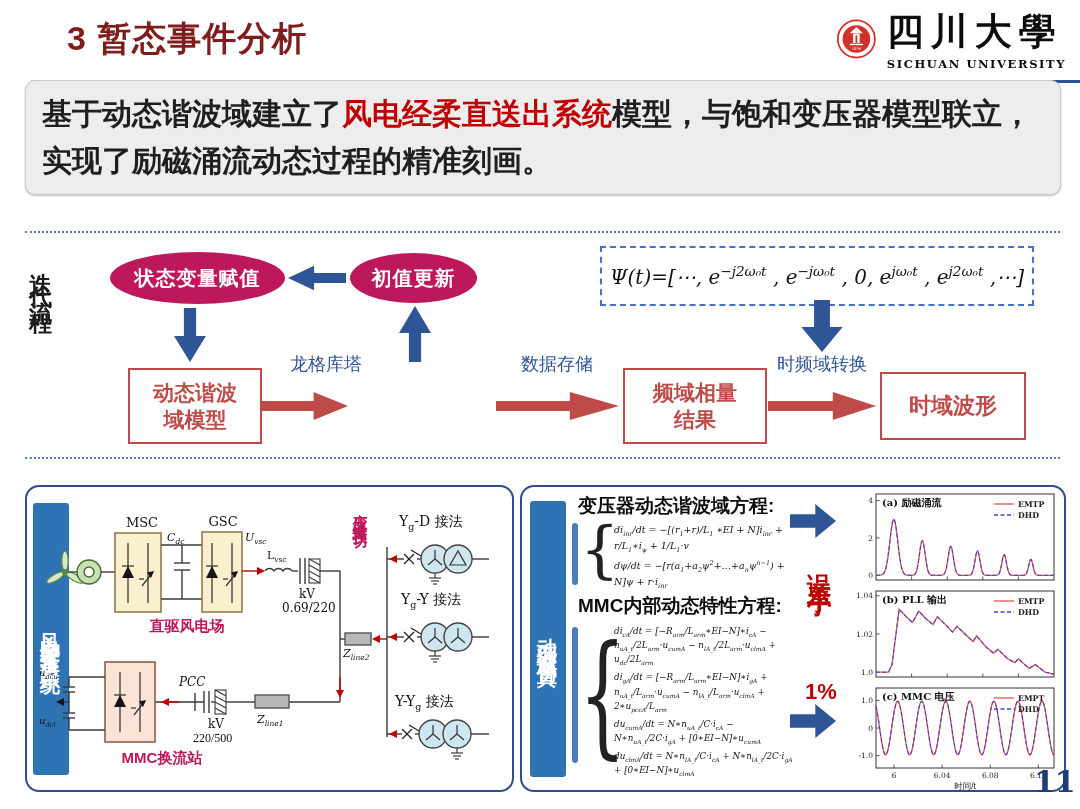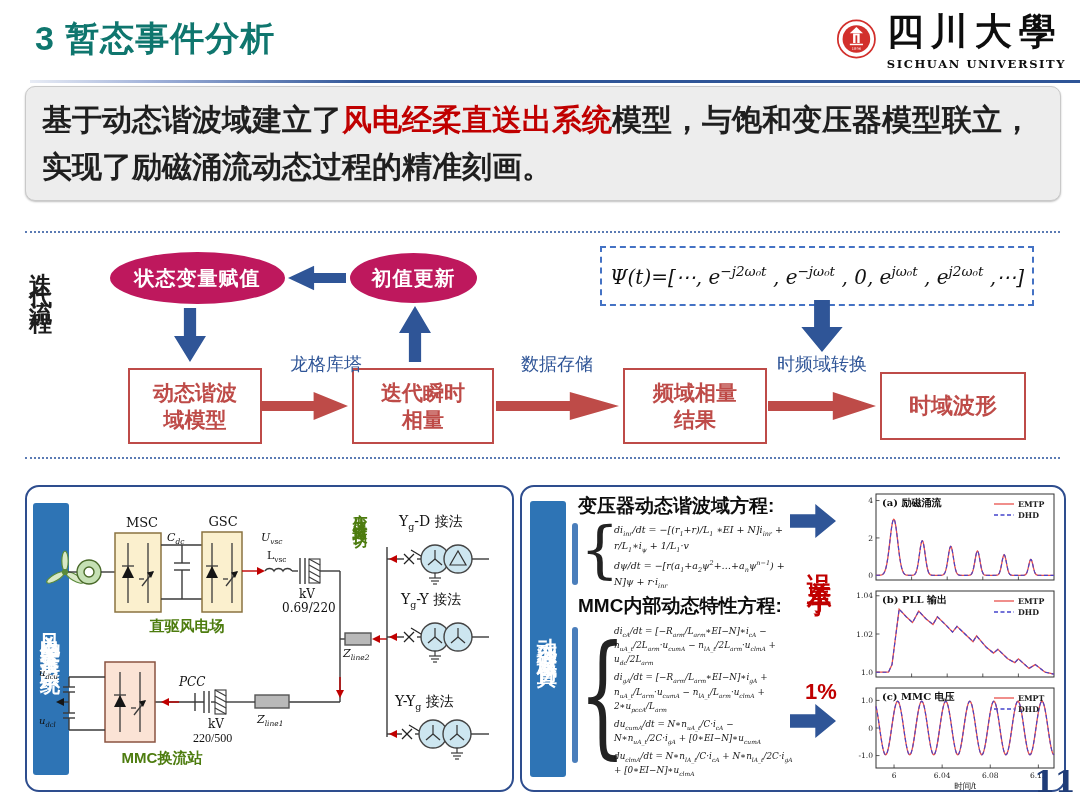--- a/index.html
+++ b/index.html
@@ -1,21 +1,21 @@
 <!DOCTYPE html>
 <html><head>
 <meta charset="utf-8">
 <style>
   html,body{margin:0;padding:0;background:#888;}
   .slide{position:relative;width:1080px;height:809px;background:#fff;overflow:hidden;
          font-family:"Liberation Sans",sans-serif;margin:0 auto;}
   .abs{position:absolute;}
   .vtext{writing-mode:vertical-rl;text-orientation:upright;}
   
-  .title{font-size:34px;font-weight:bold;color:#0f766e;letter-spacing:1px;}
+  .title{font-size:34px;font-weight:bold;color:#7f1d1d;letter-spacing:1px;margin-left:32px;}
   .underline{height:3px;background:linear-gradient(to right,#e8ecf5 0%,#9fb0d8 12%,#2F5597 32%,#2F5597 100%);}
   .logo-cn{font-family:"DejaVu Serif",serif;font-size:37px;font-weight:bold;color:#0d0d0d;letter-spacing:7px;white-space:nowrap;}
   .logo-en{font-family:"DejaVu Serif",serif;font-size:11.5px;font-weight:bold;color:#0d0d0d;letter-spacing:1.6px;white-space:nowrap;}
   
   .banner{background:#EDEDED;border:1px solid #c9c9c9;border-radius:10px;box-shadow:0 1px 2px rgba(0,0,0,.25);
           padding:10px 16px;font-size:30px;font-weight:bold;color:#1f1f1f;line-height:1.55;}
   .banner .hl{color:#C00000;}
   
   .dotline{border-top:2px dotted #5b7bb4;height:0;}
   
@@ -31,21 +31,21 @@
   .ar-right-red{background:#BE4B48;clip-path:polygon(0 34%,60% 34%,60% 6%,100% 50%,60% 94%,60% 66%,0 66%);}
   .ar-right-blue{background:#2F5597;clip-path:polygon(0 31%,55% 31%,55% 3%,100% 50%,55% 97%,55% 69%,0 69%);}
   .ar-left-blue{background:#2F5597;clip-path:polygon(100% 31%,45% 31%,45% 3%,0 50%,45% 97%,45% 69%,100% 69%);}
   .ar-down-blue{background:#2F5597;clip-path:polygon(32% 0,68% 0,68% 52%,97% 52%,50% 100%,3% 52%,32% 52%);}
   .ar-up-blue{background:#2F5597;clip-path:polygon(32% 100%,68% 100%,68% 48%,97% 48%,50% 0,3% 48%,32% 48%);}
   
   .panel{border:2.5px solid #2E4D8E;border-radius:14px;background:#fff;}
   .strip{background:#2E74B5;color:#fff;font-weight:bold;font-size:20px;border-radius:3px;
          display:flex;align-items:center;justify-content:center;letter-spacing:5px;}
   .clab{font-family:"DejaVu Serif",serif;color:#111;white-space:nowrap;font-size:12px;}
-  .cn-b{font-weight:bold;color:#4d7c0f;font-family:"Liberation Sans",sans-serif;}
+  .cn-b{font-weight:bold;color:#be185d;font-family:"Liberation Sans",sans-serif;}
   .eq-head{font-size:19px;font-weight:bold;color:#0d0d0d;white-space:nowrap;}
   .eqbar{background:#4A7EBB;border-radius:3px;}
   .brace{font-family:"DejaVu Serif",serif;color:#222;line-height:1;}
   .eq{font-family:"DejaVu Serif",serif;font-style:italic;font-size:9.5px;color:#141414;line-height:1.4;margin-bottom:4px;padding-left:16px;}
   .err-txt{color:#C00000;font-weight:bold;font-size:24px;letter-spacing:7px;}
   .err-pct{color:#C00000;font-weight:bold;font-size:22px;}
   .pagenum{font-family:"DejaVu Serif",serif;font-weight:bold;font-size:30px;color:#1F3C78;}
   sub,sup{font-size:68%;}
 </style>
 </head>
@@ -66,21 +66,21 @@
       <text x="28" y="42.5" text-anchor="middle" font-size="5" fill="#fff" font-family="DejaVu Serif, serif">1896</text>
     </svg>
     <div style="margin-left:10px;">
       <div class="logo-cn">四川大學</div>
       <div class="logo-en">SICHUAN UNIVERSITY</div>
     </div>
   </div>
 
   <div class="abs underline" style="left:30px;top:80px;width:1050px;"></div>
 
-  <div class="abs banner" style="left:25px;top:86px;width:1002px;">
+  <div class="abs banner" style="left:25px;top:80px;width:1002px;">
     <span>基于动态谐波域建立了</span><span class="hl">风电经柔直送出系统</span><span>模型，与饱和变压器模型联立，实现了励磁涌流动态过程的精准刻画。</span>
   </div>
 
   <div class="abs dotline" style="left:25px;top:231px;width:1035px;"></div>
 
   <div class="abs vtext side-label" style="left:26px;top:254px;height:180px;">迭代流程</div>
 
   <div class="abs ellipse" style="left:110px;top:252px;width:175px;height:52px;">状态变量赋值</div>
   <div class="abs ellipse" style="left:350px;top:253px;width:127px;height:50px;">初值更新</div>
 
@@ -89,24 +89,20 @@
   <div class="ar ar-up-blue" style="left:398px;top:306px;width:34px;height:56px;"></div>
 
   <div class="abs formula-box" style="left:600px;top:246px;width:430px;height:56px;">
     <span>Ψ(t)=[⋯, e<sup>−j2ω₀t</sup> , e<sup>−jω₀t</sup> , 0, e<sup>jω₀t</sup> , e<sup>j2ω₀t</sup> ,⋯]</span>
   </div>
   <div class="ar ar-down-blue" style="left:800px;top:300px;width:44px;height:52px;"></div>
 
   <div class="abs flowbox" style="left:128px;top:368px;width:130px;height:72px;">
     <span>动态谐波</span>
     <span>域模型</span>
-  </div>
-  <div class="abs flowbox" style="left:352px;top:368px;width:138px;height:72px;">
-    <span>迭代瞬时</span>
-    <span>相量</span>
   </div>
   <div class="abs flowbox" style="left:623px;top:368px;width:140px;height:72px;">
     <span>频域相量</span>
     <span>结果</span>
   </div>
   <div class="abs flowbox" style="left:880px;top:372px;width:142px;height:64px;font-size:22px;">
     <span>时域波形</span>
     <span></span>
   </div>
 
@@ -262,21 +258,21 @@
         <use href="#yglyph" transform="translate(406,247)"></use>
         <use href="#yglyph" transform="translate(430,247)"></use>
         <use href="#gnd" transform="translate(430,261)"></use>
         <line x1="444" y1="247" x2="462" y2="247"></line>
       </g>
     </svg>
 
     <div class="abs clab" style="left:92px;top:28px;width:46px;text-align:center;font-size:13px;">MSC</div>
     <div class="abs clab" style="left:176px;top:27px;width:40px;text-align:center;font-size:13px;">GSC</div>
     <div class="abs clab" style="left:140px;top:44px;font-style:italic;font-size:11px;">C<sub>dc</sub></div>
-    <div class="abs clab" style="left:218px;top:44px;font-style:italic;font-size:11px;margin-left:16px;">U<sub>vsc</sub></div>
+    <div class="abs clab" style="left:218px;top:44px;font-style:italic;font-size:11px;">U<sub>vsc</sub></div>
     <div class="abs clab" style="left:240px;top:62px;font-size:11px;">L<sub>vsc</sub></div>
     <div class="abs clab" style="left:272px;top:100px;">kV</div>
     <div class="abs clab" style="left:255px;top:114px;">0.69/220</div>
     <div class="abs cn-b" style="left:105px;top:130px;width:110px;text-align:center;font-size:15px;">直驱风电场</div>
     <div class="abs vtext cn-b" style="left:323px;top:14px;height:138px;font-size:15px;letter-spacing:4px;font-weight:600;">变压器透投切</div>
     <div class="abs clab" style="left:372px;top:26px;font-size:14px;">Y<sub>g</sub>-D 接法</div>
     <div class="abs clab" style="left:374px;top:104px;font-size:14px;">Y<sub>g</sub>-Y 接法</div>
     <div class="abs clab" style="left:368px;top:206px;font-size:14px;">Y-Y<sub>g</sub> 接法</div>
     <div class="abs clab" style="left:12px;top:180px;font-style:italic;font-size:10px;">u<sub>dcu</sub></div>
     <div class="abs clab" style="left:12px;top:228px;font-style:italic;font-size:10px;">u<sub>dcl</sub></div>

